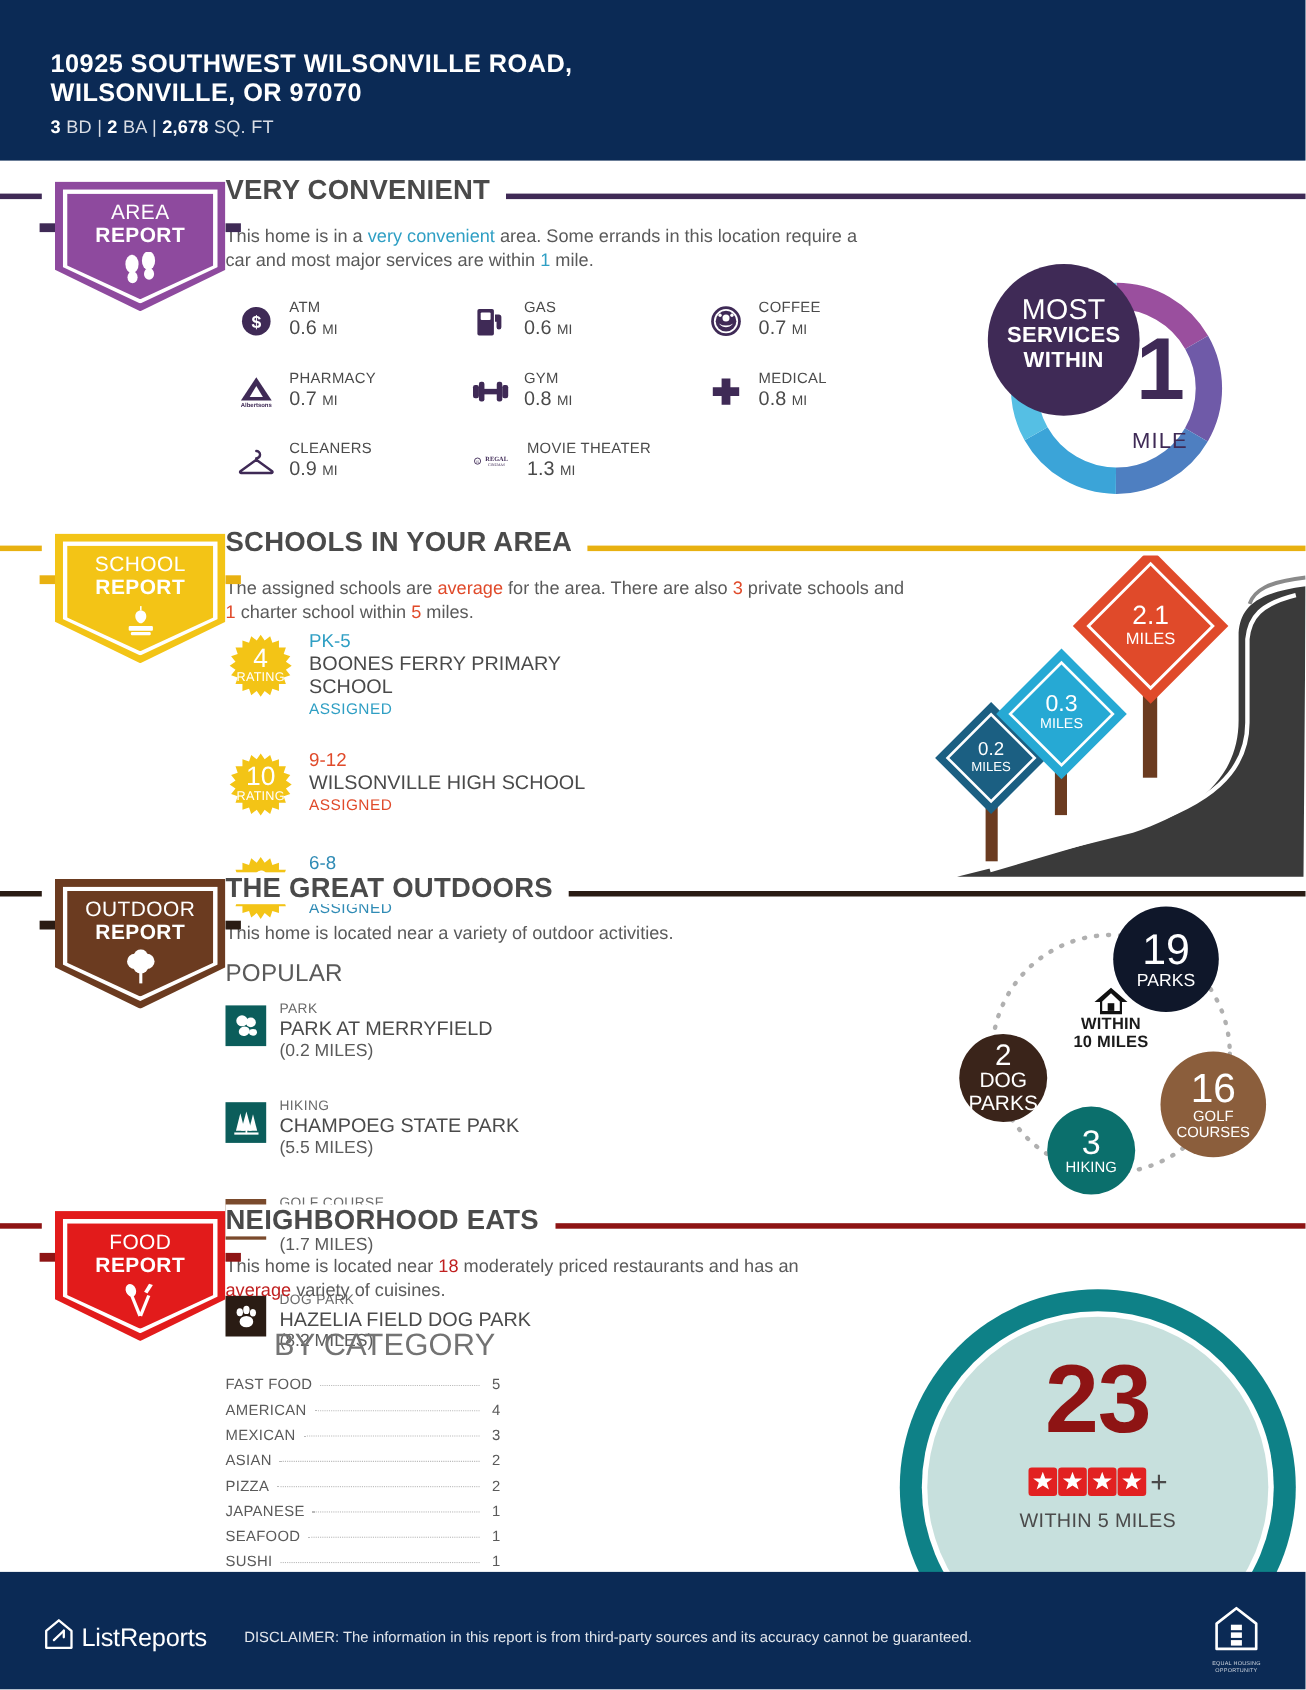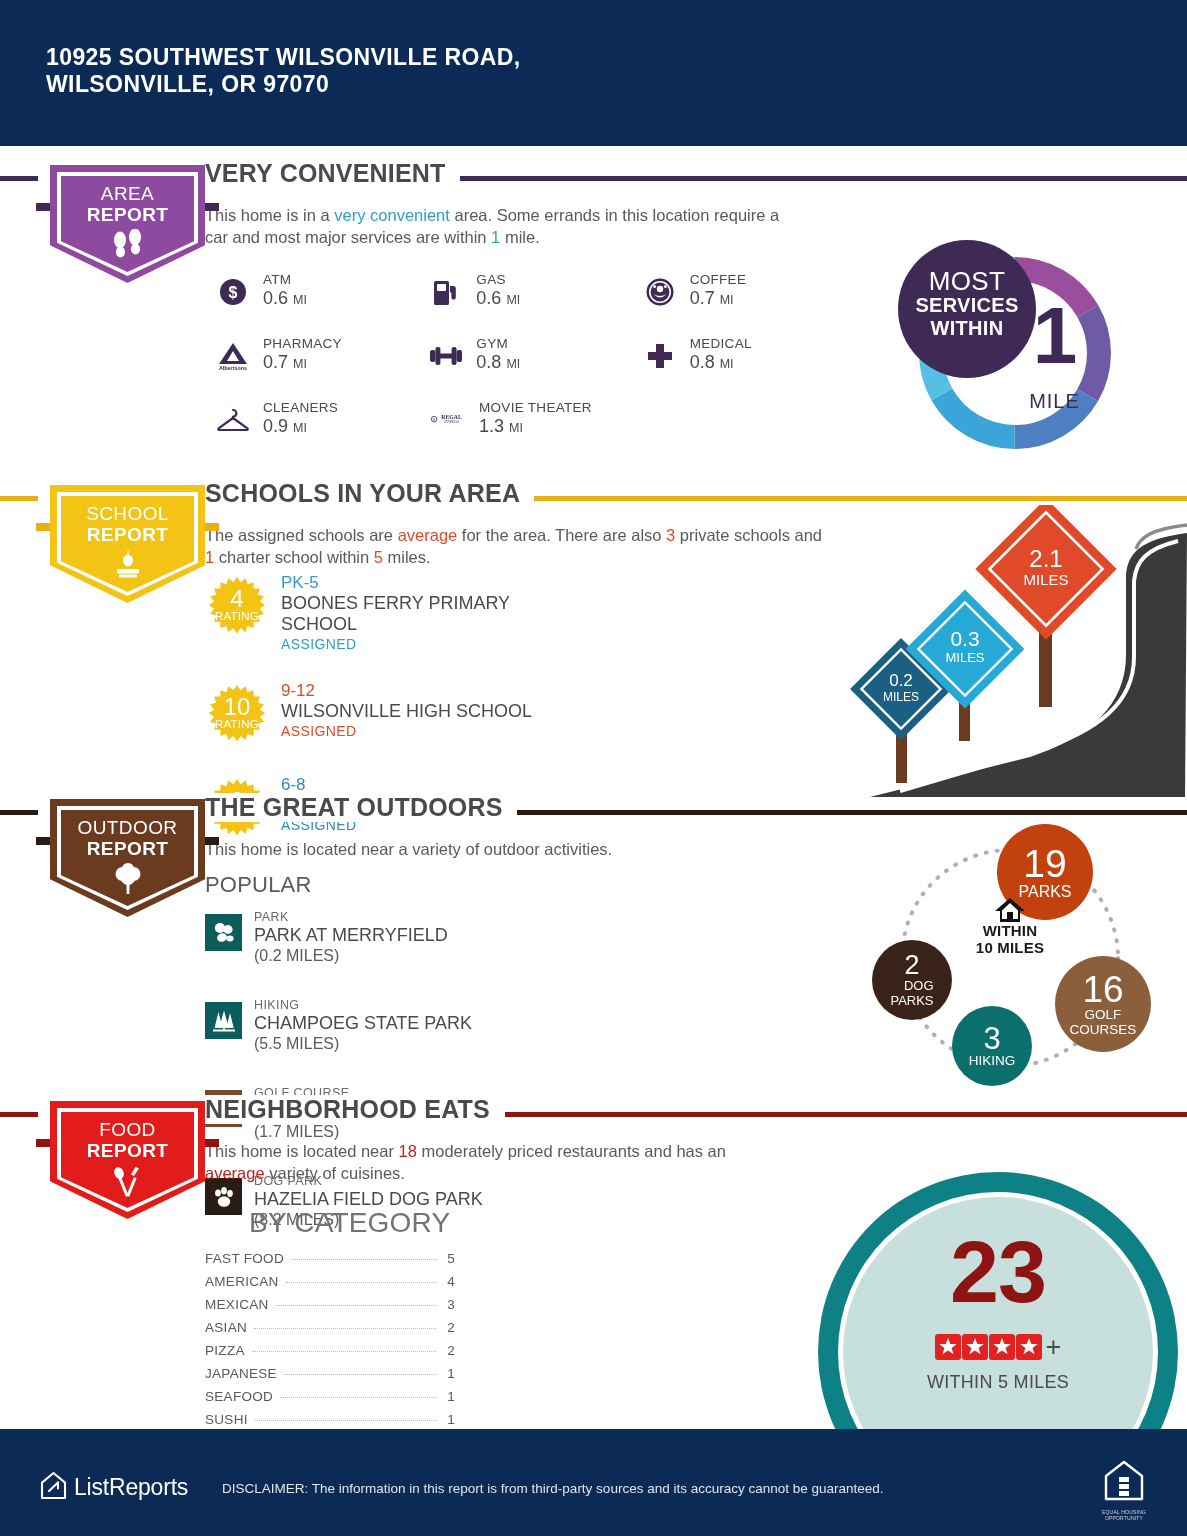--- a/index.html
+++ b/index.html
@@ -237,20 +237,30 @@
 </style>
 </head>
 <body>
 
 <div class="page">
 
   <div class="header">
     <div class="header-inner">
       <div class="addr-line">10925 SOUTHWEST WILSONVILLE ROAD,</div>
       <div class="addr-line">WILSONVILLE, OR 97070</div>
+      <div class="beds-line">
+        <b>3</b>
+        <span>BD</span>
+        <span>|</span>
+        <b>2</b>
+        <span>BA</span>
+        <span>|</span>
+        <b>2,678</b>
+        <span>SQ. FT</span>
+      </div>
     </div>
   </div>
 
   <div class="section" id="area-section">
     <div class="rule">
       <div class="seg-left" style="background:#3f2a56"></div>
       <div class="seg-right" style="left:420px;background:#3f2a56"></div>
     </div>
 
     <div class="badge" style="top:-11px">
@@ -631,36 +641,36 @@
           </div>
         </div>
       </div>
     </div>
   </div>
 
   <div class="outcircles">
     <svg width="300" height="268" viewBox="0 0 300 268" style="position:absolute;left:0;top:0">
       <circle cx="150" cy="134" r="108" fill="none" stroke="#b0b0b0" stroke-width="4" stroke-dasharray="1 10" stroke-linecap="round"></circle>
     </svg>
-    <div class="oc" style="left:137px;top:0px;width:96px;height:96px;background:#c2410c">
+    <div class="oc" style="left:152px;top:0px;width:96px;height:96px;background:#0f172a">
       <span class="n" style="font-size:39px">19</span>
       <span class="t" style="font-size:16px">PARKS</span>
     </div>
     <div class="oc" style="left:195px;top:132px;width:96px;height:96px;background:#8b5e3c">
       <span class="n" style="font-size:37px">16</span>
       <span class="t" style="font-size:13.5px;white-space:pre;text-align:center">GOLF
 COURSES</span>
     </div>
     <div class="oc" style="left:92px;top:182px;width:80px;height:80px;background:#0b6f6c">
       <span class="n" style="font-size:31px">3</span>
       <span class="t" style="font-size:13.5px">HIKING</span>
     </div>
     <div class="oc" style="left:12px;top:116px;width:80px;height:80px;background:#3a241a">
       <span class="n" style="font-size:27px">2</span>
-      <span class="t" style="font-size:13px;white-space:pre;text-align:right">DOG
+      <span class="t" style="font-size:19px;white-space:pre;text-align:center">DOG
 PARKS</span>
     </div>
     <div style="position:absolute;left:134px;top:72px">
       <svg width="32" height="28" viewBox="0 0 32 28">
         <path d="M16 2 L31 15 H26 V26 H6 V15 H1 Z" fill="#111"></path>
         <path d="M16 7 L24 14.5 V23 H8 V14.5 Z" fill="#fff"></path>
         <rect x="13" y="16" width="6" height="7" fill="#111"></rect>
       </svg>
     </div>
     <div class="center-lbl">

